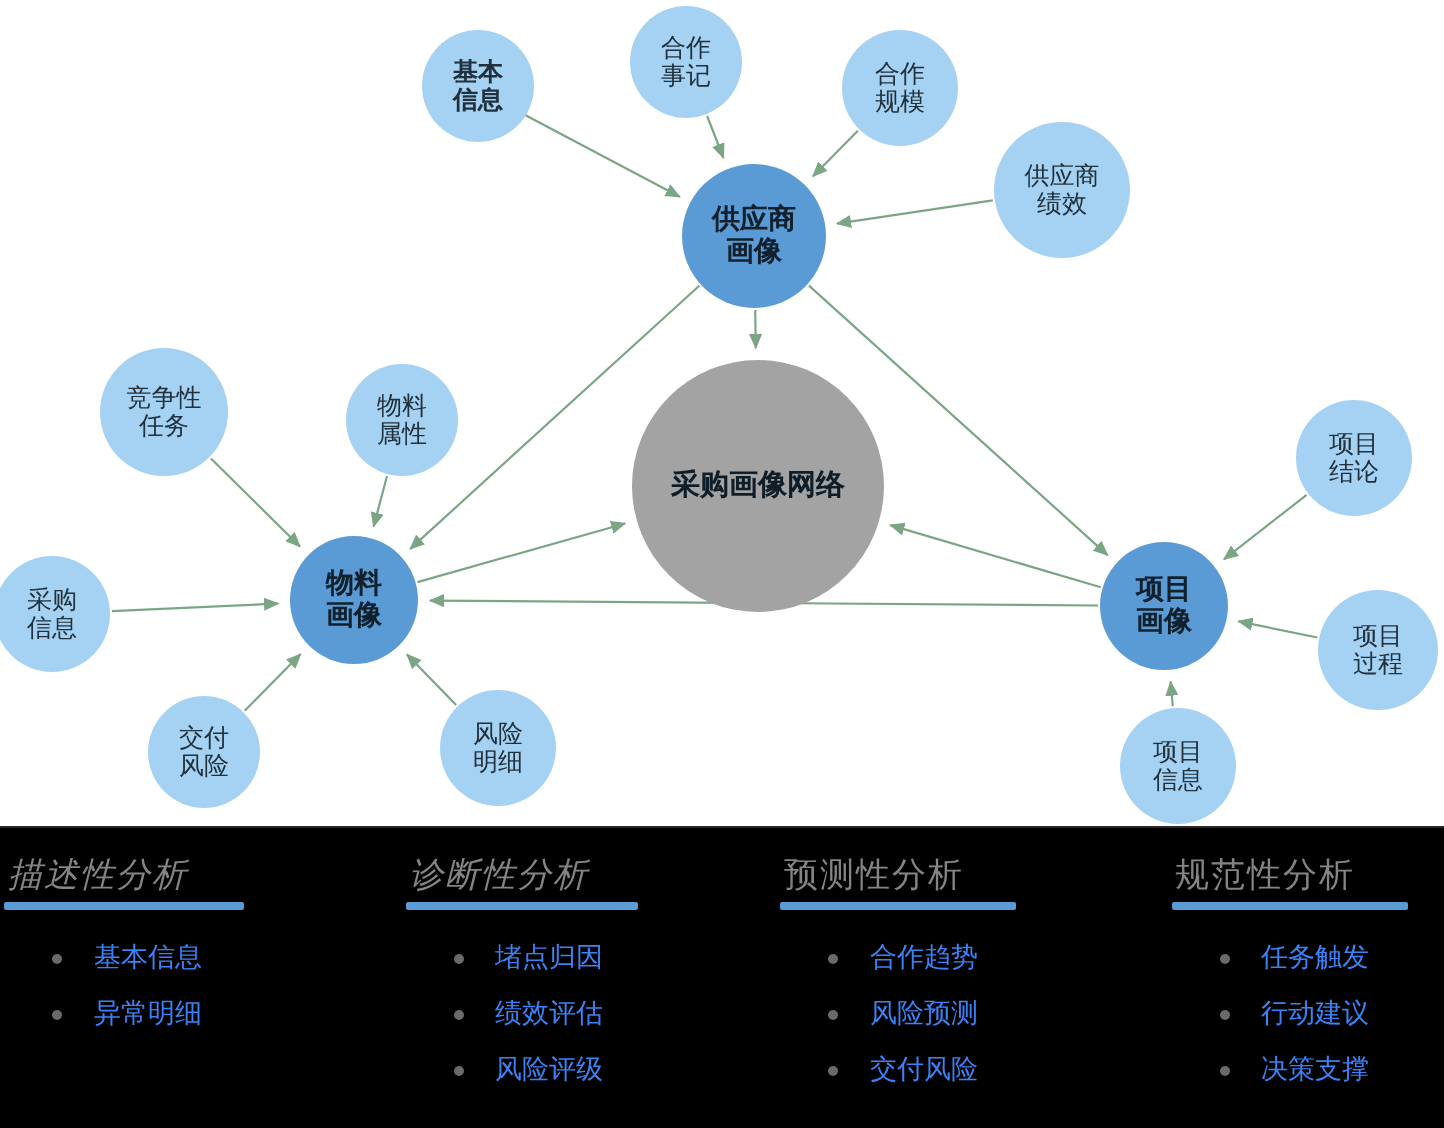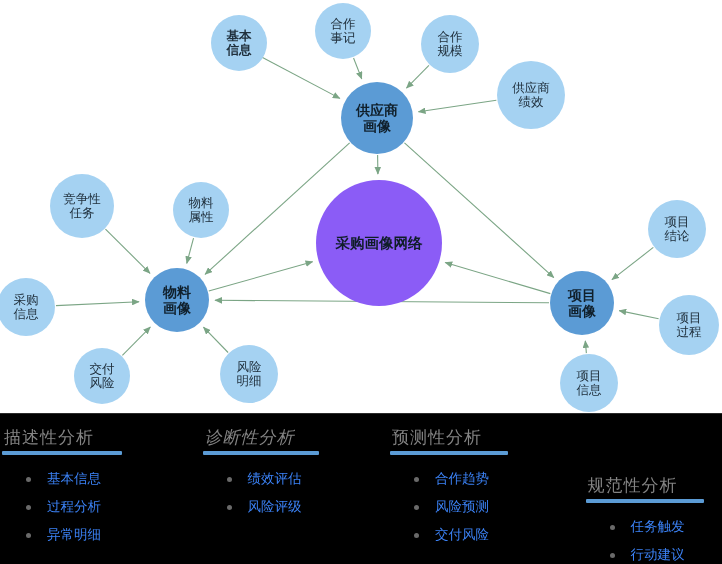--- a/index.html
+++ b/index.html
@@ -56,21 +56,21 @@
     font-size: 12.5px;
     color: #20303d;
   }
   .node.hub {
     background: #5b9bd5;
     font-size: 14px;
     font-weight: 700;
     color: #10202c;
   }
   .node.core {
-    background: #8b5cf6;
+    background: #a3a3a3;
     font-size: 14.5px;
     font-weight: 700;
     color: #0f1d28;
   }
 
   
   #analysis-panel {
     position: absolute;
     left: 0;
     top: 413px;
@@ -133,33 +133,33 @@
     width: 5px;
     height: 5px;
     background: #6a6a6a;
     border-radius: 50%;
     margin-right: 16px;
     flex: 0 0 auto;
   }
   .col-item-label { white-space: nowrap; }
 
   
-  .analysis-col[data-col="0"] .col-title { margin-left: 0px; }
+  .analysis-col[data-col="0"] .col-title { margin-left: 0px; font-style: italic; }
   .analysis-col[data-col="0"] .col-underline { width: 120px; margin-left: 2px; }
   .analysis-col[data-col="0"] .col-items li { padding-left: 26px; }
 
   .analysis-col[data-col="1"] .col-title { margin-left: 20px; font-style: italic; }
   .analysis-col[data-col="1"] .col-underline { width: 116px; margin-left: 22px; }
   .analysis-col[data-col="1"] .col-items li { padding-left: 46px; }
 
   .analysis-col[data-col="2"] .col-title { margin-left: 27px; }
   .analysis-col[data-col="2"] .col-underline { width: 118px; margin-left: 29px; }
   .analysis-col[data-col="2"] .col-items li { padding-left: 53px; }
 
-  .analysis-col[data-col="3"] .col-title { margin-left: 42px; margin-top: 48px; }
+  .analysis-col[data-col="3"] .col-title { margin-left: 42px; }
   .analysis-col[data-col="3"] .col-underline { width: 118px; margin-left: 44px; }
   .analysis-col[data-col="3"] .col-items li { padding-left: 68px; }
 </style>
 </head>
 <body>
 
 <div id="diagram-canvas">
   <svg id="edge-layer" viewBox="0 0 722 413" xmlns="http://www.w3.org/2000/svg">
     <defs>
       <marker id="arrowhead" markerWidth="7" markerHeight="6" refX="6.4" refY="3" orient="auto" markerUnits="strokeWidth">
@@ -260,34 +260,34 @@
       <div class="analysis-col" data-col="0">
         <div class="col-title">描述性分析</div>
         <div class="col-underline"></div>
         <ul class="col-items">
           <li>
             <span class="bullet-dot"></span>
             <span class="col-item-label">基本信息</span>
           </li>
           <li>
             <span class="bullet-dot"></span>
-            <span class="col-item-label">过程分析</span>
-          </li>
-          <li>
-            <span class="bullet-dot"></span>
             <span class="col-item-label">异常明细</span>
           </li>
         </ul>
       </div>
       <div class="analysis-col" data-col="1">
         <div class="col-title">诊断性分析</div>
         <div class="col-underline"></div>
         <ul class="col-items">
           <li>
             <span class="bullet-dot"></span>
+            <span class="col-item-label">堵点归因</span>
+          </li>
+          <li>
+            <span class="bullet-dot"></span>
             <span class="col-item-label">绩效评估</span>
           </li>
           <li>
             <span class="bullet-dot"></span>
             <span class="col-item-label">风险评级</span>
           </li>
         </ul>
       </div>
       <div class="analysis-col" data-col="2">
         <div class="col-title">预测性分析</div>

